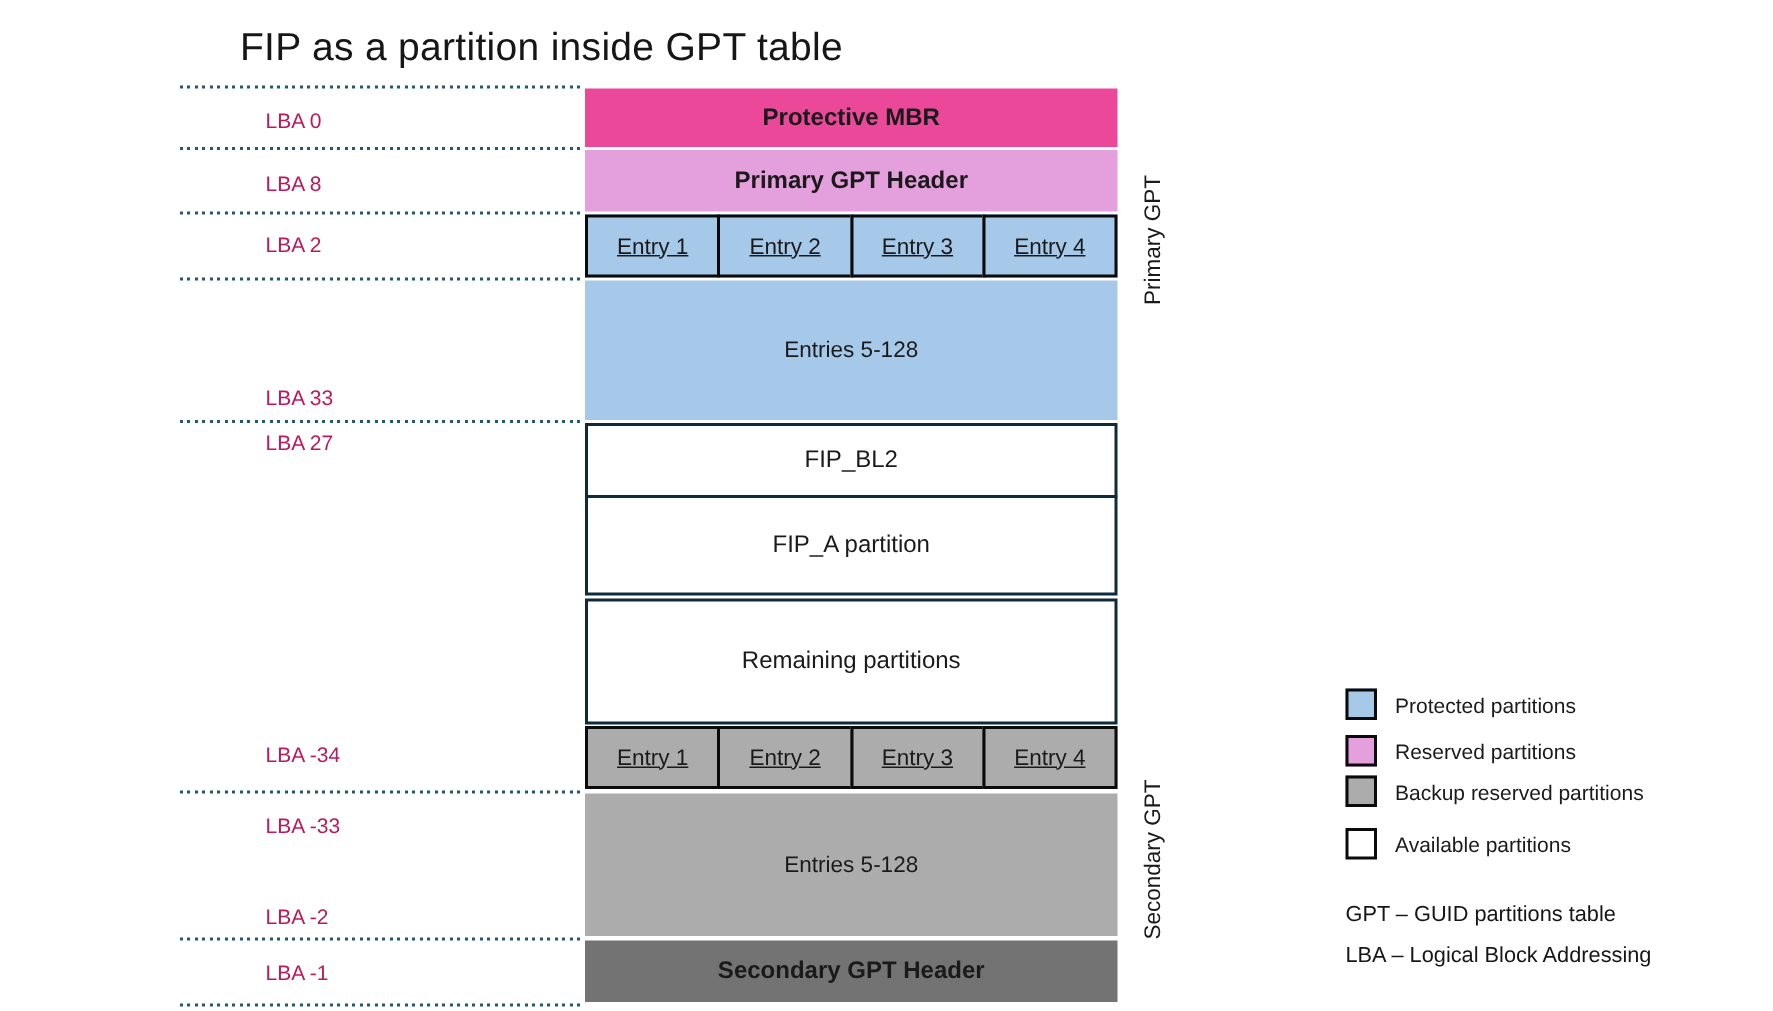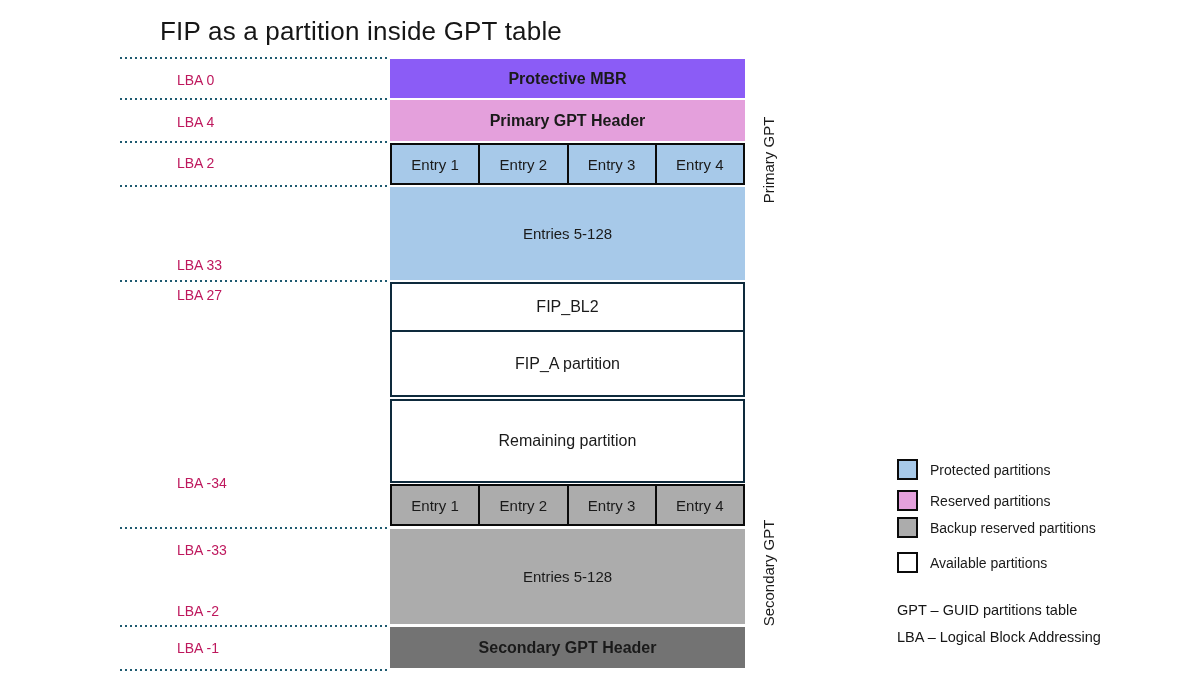--- a/index.html
+++ b/index.html
@@ -54,20 +54,21 @@
   .block.outlined {
     border: 2px solid #0E2A3C;
     background: #ffffff;
     font-size: 16px;
   }
   .entry-row {
     position: absolute;
     left: 390px;
     width: 355px;
     display: flex;
+    text-decoration: underline;
   }
   .entry-cell {
     flex: 1;
     border: 2px solid #0b0b0b;
     display: flex;
     align-items: center;
     justify-content: center;
     font-size: 15px;
   }
   .entry-cell + .entry-cell { margin-left: -2px; }
@@ -117,47 +118,47 @@
   <div class="dotted" style="top:57px"></div>
   <div class="dotted" style="top:98px"></div>
   <div class="dotted" style="top:141px"></div>
   <div class="dotted" style="top:185px"></div>
   <div class="dotted" style="top:280px"></div>
   <div class="dotted" style="top:527px"></div>
   <div class="dotted" style="top:625px"></div>
   <div class="dotted" style="top:669px"></div>
 
   <div class="lba" style="top:72px">LBA 0</div>
-  <div class="lba" style="top:114px">LBA 4</div>
+  <div class="lba" style="top:114px">LBA 8</div>
   <div class="lba" style="top:155px">LBA 2</div>
   <div class="lba" style="top:257px">LBA 33</div>
   <div class="lba" style="top:287px">LBA 27</div>
-  <div class="lba" style="top:475px">LBA -34</div>
+  <div class="lba" style="top:495px">LBA -34</div>
   <div class="lba" style="top:542px">LBA -33</div>
   <div class="lba" style="top:603px">LBA -2</div>
   <div class="lba" style="top:640px">LBA -1</div>
 
-  <div class="block bold" style="top: 59px; height: 39px; background-color: #8b5cf6;">Protective MBR</div>
+  <div class="block bold" style="top: 59px; height: 39px; background-color: #ec4899;">Protective MBR</div>
 
   <div class="block bold" style="top: 100px; height: 41px; background-color: rgb(228, 160, 220);">Primary GPT Header</div>
 
   <div class="entry-row" style="top:143px;height:42px">
     <div class="entry-cell" style="background-color: rgb(167, 201, 233);">Entry 1</div>
     <div class="entry-cell" style="background-color: rgb(167, 201, 233);">Entry 2</div>
     <div class="entry-cell" style="background-color: rgb(167, 201, 233);">Entry 3</div>
     <div class="entry-cell" style="background-color: rgb(167, 201, 233);">Entry 4</div>
   </div>
 
   <div class="block" style="top: 187px; height: 93px; background-color: rgb(167, 201, 233);">Entries 5-128</div>
 
   <div class="block outlined" style="top:282px;height:50px">FIP_BL2</div>
 
   <div class="block outlined" style="top:330px;height:67px">FIP_A partition</div>
 
-  <div class="block outlined" style="top:399px;height:84px">Remaining partition</div>
+  <div class="block outlined" style="top:399px;height:84px">Remaining partitions</div>
 
   <div class="entry-row" style="top:484px;height:42px">
     <div class="entry-cell" style="background-color: rgb(172, 172, 172);">Entry 1</div>
     <div class="entry-cell" style="background-color: rgb(172, 172, 172);">Entry 2</div>
     <div class="entry-cell" style="background-color: rgb(172, 172, 172);">Entry 3</div>
     <div class="entry-cell" style="background-color: rgb(172, 172, 172);">Entry 4</div>
   </div>
 
   <div class="block" style="top: 529px; height: 95px; background-color: rgb(172, 172, 172);">Entries 5-128</div>
 

